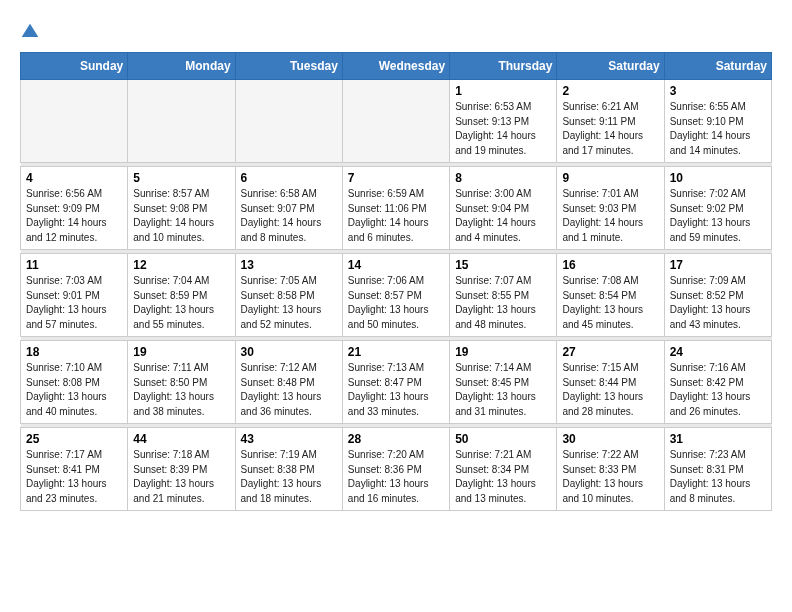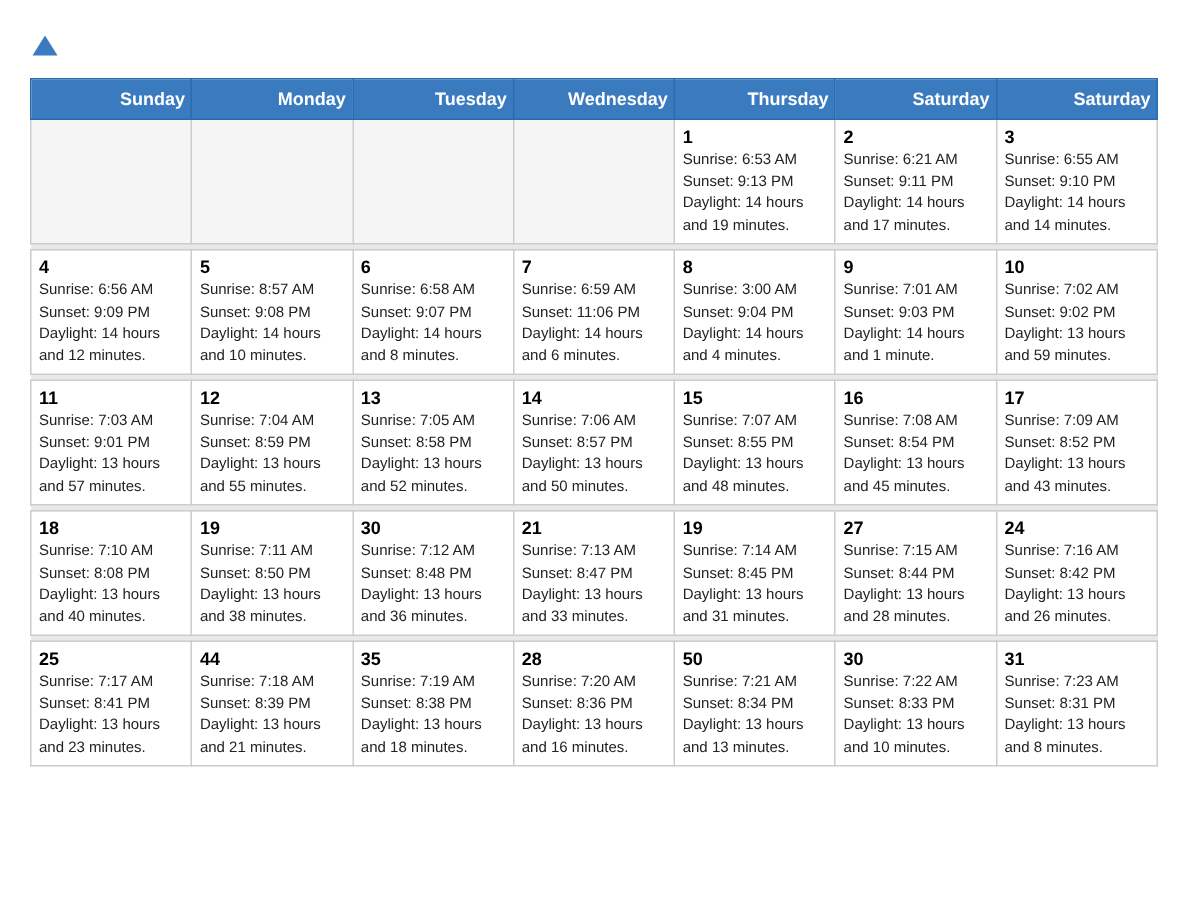--- a/index.html
+++ b/index.html
@@ -330,21 +330,21 @@
 and 23 minutes.</div>
         </td>
         <td>
           <span class="day-number">44</span>
           <div class="day-info">Sunrise: 7:18 AM
 Sunset: 8:39 PM
 Daylight: 13 hours
 and 21 minutes.</div>
         </td>
         <td>
-          <span class="day-number">35</span>
+          <span class="day-number">43</span>
           <div class="day-info">Sunrise: 7:19 AM
 Sunset: 8:38 PM
 Daylight: 13 hours
 and 18 minutes.</div>
         </td>
         <td>
           <span class="day-number">28</span>
           <div class="day-info">Sunrise: 7:20 AM
 Sunset: 8:36 PM
 Daylight: 13 hours

